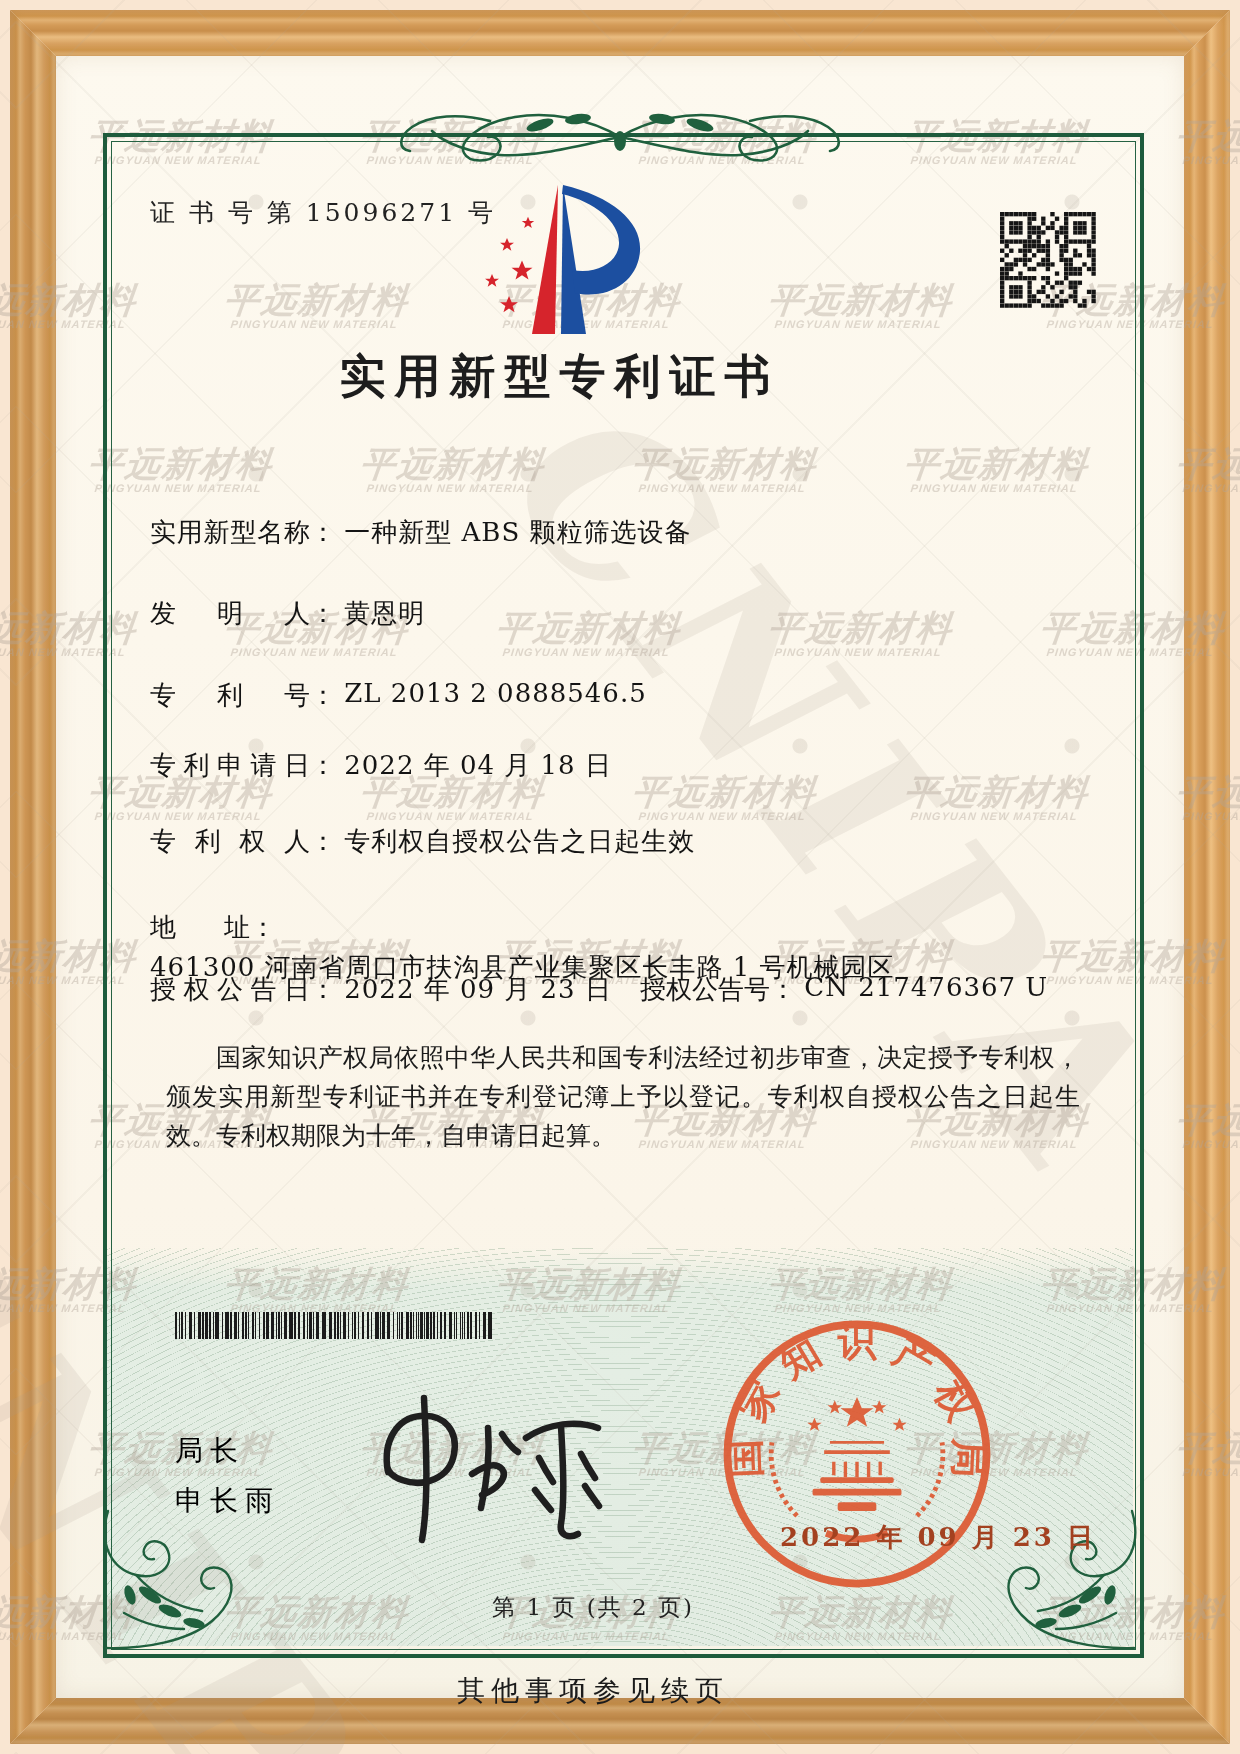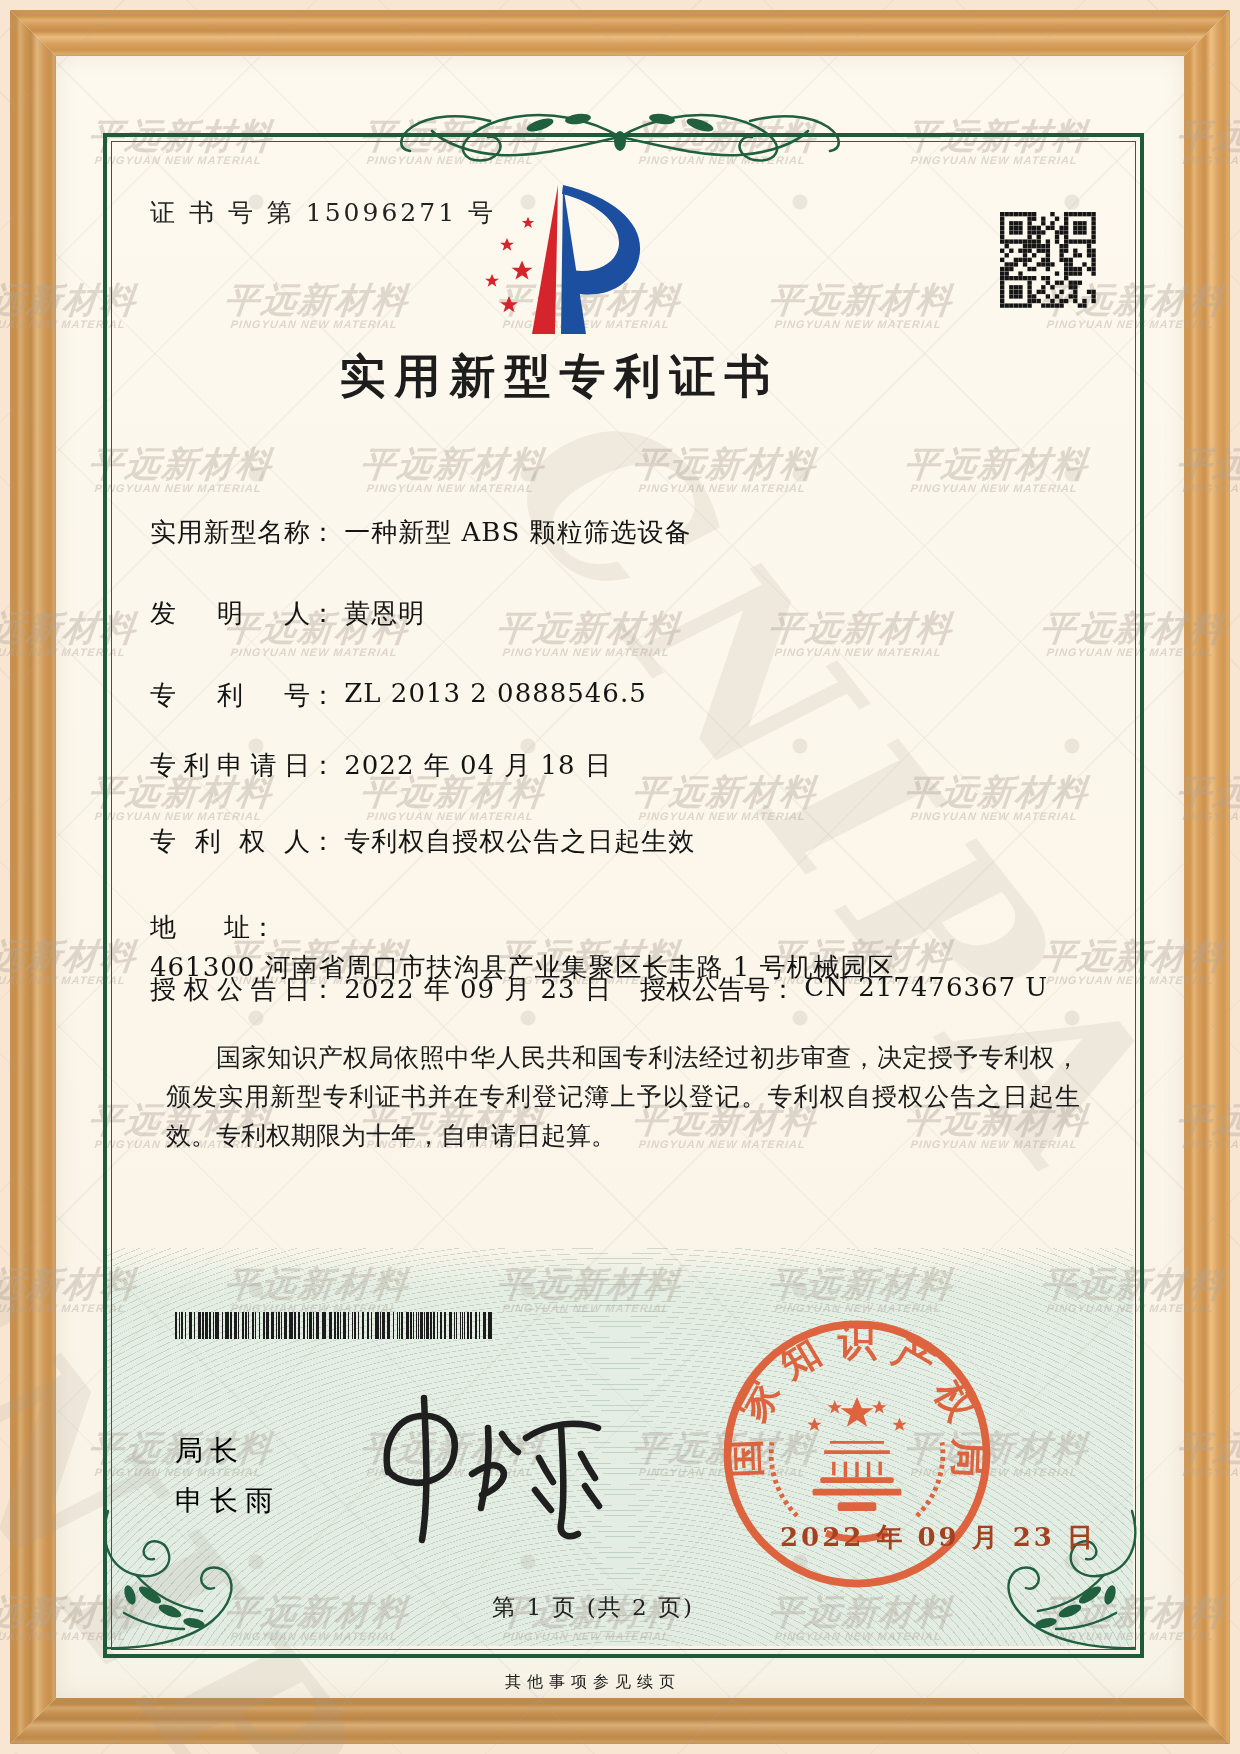--- a/index.html
+++ b/index.html
@@ -72,21 +72,21 @@
             color:#1b1b1b;text-align:justify;}
   .bodytext p{margin:16px;text-indent:2em;}
   .barcode{left:175px;top:1312px;}
   .signer{left:175px;font-size:28px;letter-spacing:7px;color:#000000;
           font-family:"Liberation Sans",sans-serif;}
   .signature{left:368px;top:1392px;}
   .seal{left:712px;top:1309px;}
   .seal-date{left:780px;top:1520px;font-size:26px;letter-spacing:3px;color:#a34120;
              font-weight:700;white-space:nowrap;z-index:8;}
   .page-no{left:103px;top:1592px;width:980px;text-align:center;font-size:23px;letter-spacing:2px;color:#222;}
-  .cont-note{left:103px;top:1672px;width:980px;text-align:center;font-size:16px;letter-spacing:6px;color:#1b1b1b;}
+  .cont-note{left:103px;top:1672px;width:980px;text-align:center;font-size:28px;letter-spacing:6px;color:#1b1b1b;}
 </style>
 </head>
 <body>
 
 <div class="page">
 
   <div class="frame h top"></div>
   <div class="frame h bottom"></div>
   <div class="frame v left"></div>
   <div class="frame v right"></div>

